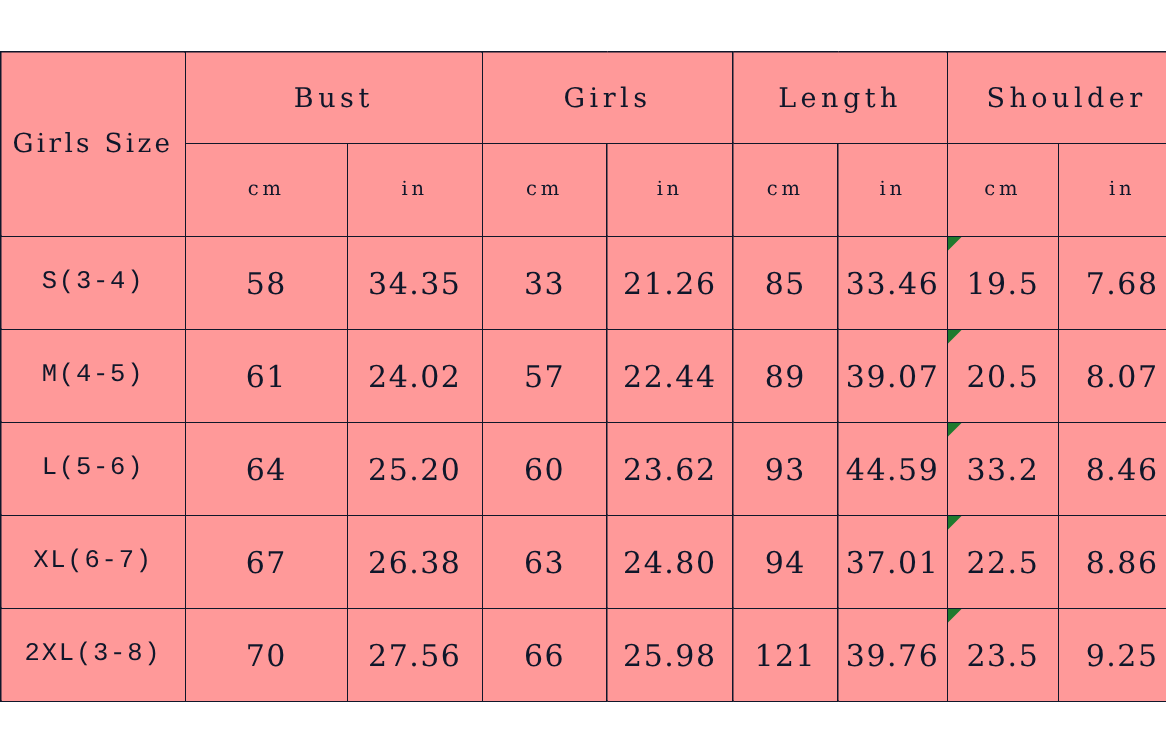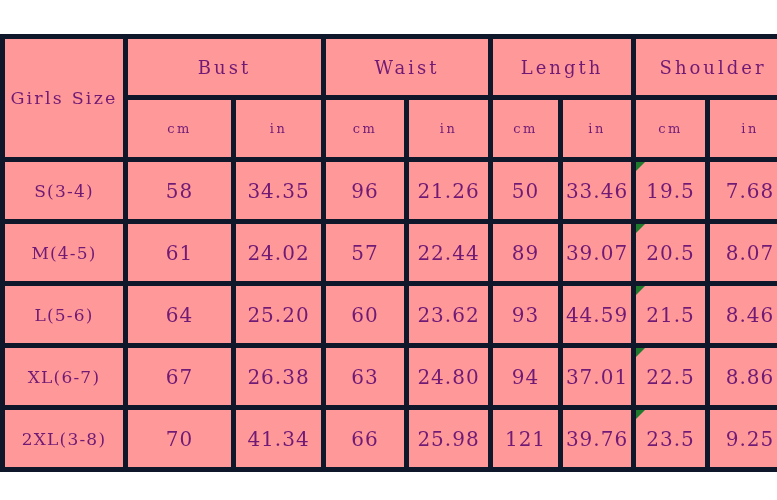--- a/index.html
+++ b/index.html
@@ -25,45 +25,46 @@
   table.size-chart {
     border-collapse: collapse;
     table-layout: fixed;
     width: 790px;
     height: 434px;
     background: #ff9999;
   }
 
   table.size-chart td,
   table.size-chart th {
-    border: 5px solid #0f172a;
+    border: 1px solid #0f172a;
     text-align: center;
     vertical-align: middle;
     background: #ff9999;
-    color: #701a75;
+    color: #0f172a;
     font-weight: normal;
     padding: 0;
     position: relative;
   }
 
   
   col.c-size  { width: 123px; }
   col.c-bcm   { width: 108px; }
   col.c-bin   { width: 90px;  }
   col.c-wcm   { width: 83px;  }
   col.c-win   { width: 84px;  }
   col.c-lcm   { width: 70px;  }
   col.c-lin   { width: 73px;  }
   col.c-scm   { width: 74px;  }
   col.c-sin   { width: 85px;  }
 
   
   .rowlabel-cell {
     font-size: 17px;
     letter-spacing: 1.2px;
+    font-family: Liberation Mono, monospace;
   }
   .corner-cell {
     font-size: 17.5px;
     letter-spacing: 2.2px;
   }
   .group-cell {
     font-size: 18px;
     letter-spacing: 3px;
   }
   .unit-cell {
@@ -108,43 +109,43 @@
         <col class="c-win">
         <col class="c-lcm">
       <col class="c-lin">
         <col class="c-scm">
         <col class="c-sin">
     </colgroup>
     <tbody>
       <tr class="group-row">
         <td class="corner-cell" rowspan="2">Girls Size</td>
         <td class="group-cell" colspan="2">Bust</td>
-        <td class="group-cell" colspan="2">Waist</td>
+        <td class="group-cell" colspan="2">Girls</td>
         <td class="group-cell" colspan="2">Length</td>
         <td class="group-cell" colspan="2">Shoulder</td>
       </tr>
 
       <tr class="unit-row">
         <td class="unit-cell">cm</td>
         <td class="unit-cell">in</td>
         <td class="unit-cell">cm</td>
         <td class="unit-cell">in</td>
         <td class="unit-cell">cm</td>
         <td class="unit-cell">in</td>
         <td class="unit-cell">cm</td>
         <td class="unit-cell">in</td>
       </tr>
 
       <tr class="data-row">
         <td class="rowlabel-cell">S(3-4)</td>
         <td class="value-cell">58</td>
         <td class="value-cell yellow">34.35</td>
-        <td class="value-cell">96</td>
+        <td class="value-cell">33</td>
         <td class="value-cell yellow">21.26</td>
-        <td class="value-cell">50</td>
+        <td class="value-cell">85</td>
         <td class="value-cell yellow">33.46</td>
         <td class="value-cell"><span class="comment-marker"></span><span>19.5</span></td>
         <td class="value-cell yellow">7.68</td>
       </tr>
 
       <tr class="data-row">
         <td class="rowlabel-cell">M(4-5)</td>
         <td class="value-cell">61</td>
         <td class="value-cell yellow">24.02</td>
         <td class="value-cell">57</td>
@@ -156,40 +157,40 @@
       </tr>
 
       <tr class="data-row">
         <td class="rowlabel-cell">L(5-6)</td>
         <td class="value-cell">64</td>
         <td class="value-cell yellow">25.20</td>
         <td class="value-cell">60</td>
         <td class="value-cell yellow">23.62</td>
         <td class="value-cell">93</td>
         <td class="value-cell yellow">44.59</td>
-        <td class="value-cell"><span class="comment-marker"></span><span>21.5</span></td>
+        <td class="value-cell"><span class="comment-marker"></span><span>33.2</span></td>
         <td class="value-cell yellow">8.46</td>
       </tr>
 
       <tr class="data-row">
         <td class="rowlabel-cell">XL(6-7)</td>
         <td class="value-cell">67</td>
         <td class="value-cell yellow">26.38</td>
         <td class="value-cell">63</td>
         <td class="value-cell yellow">24.80</td>
         <td class="value-cell">94</td>
         <td class="value-cell yellow">37.01</td>
         <td class="value-cell"><span class="comment-marker"></span><span>22.5</span></td>
         <td class="value-cell yellow">8.86</td>
       </tr>
 
       <tr class="data-row">
         <td class="rowlabel-cell">2XL(3-8)</td>
         <td class="value-cell">70</td>
-        <td class="value-cell yellow">41.34</td>
+        <td class="value-cell yellow">27.56</td>
         <td class="value-cell">66</td>
         <td class="value-cell yellow">25.98</td>
         <td class="value-cell">121</td>
         <td class="value-cell yellow">39.76</td>
         <td class="value-cell"><span class="comment-marker"></span><span>23.5</span></td>
         <td class="value-cell yellow">9.25</td>
       </tr>
     </tbody>
   </table>
 </div>

